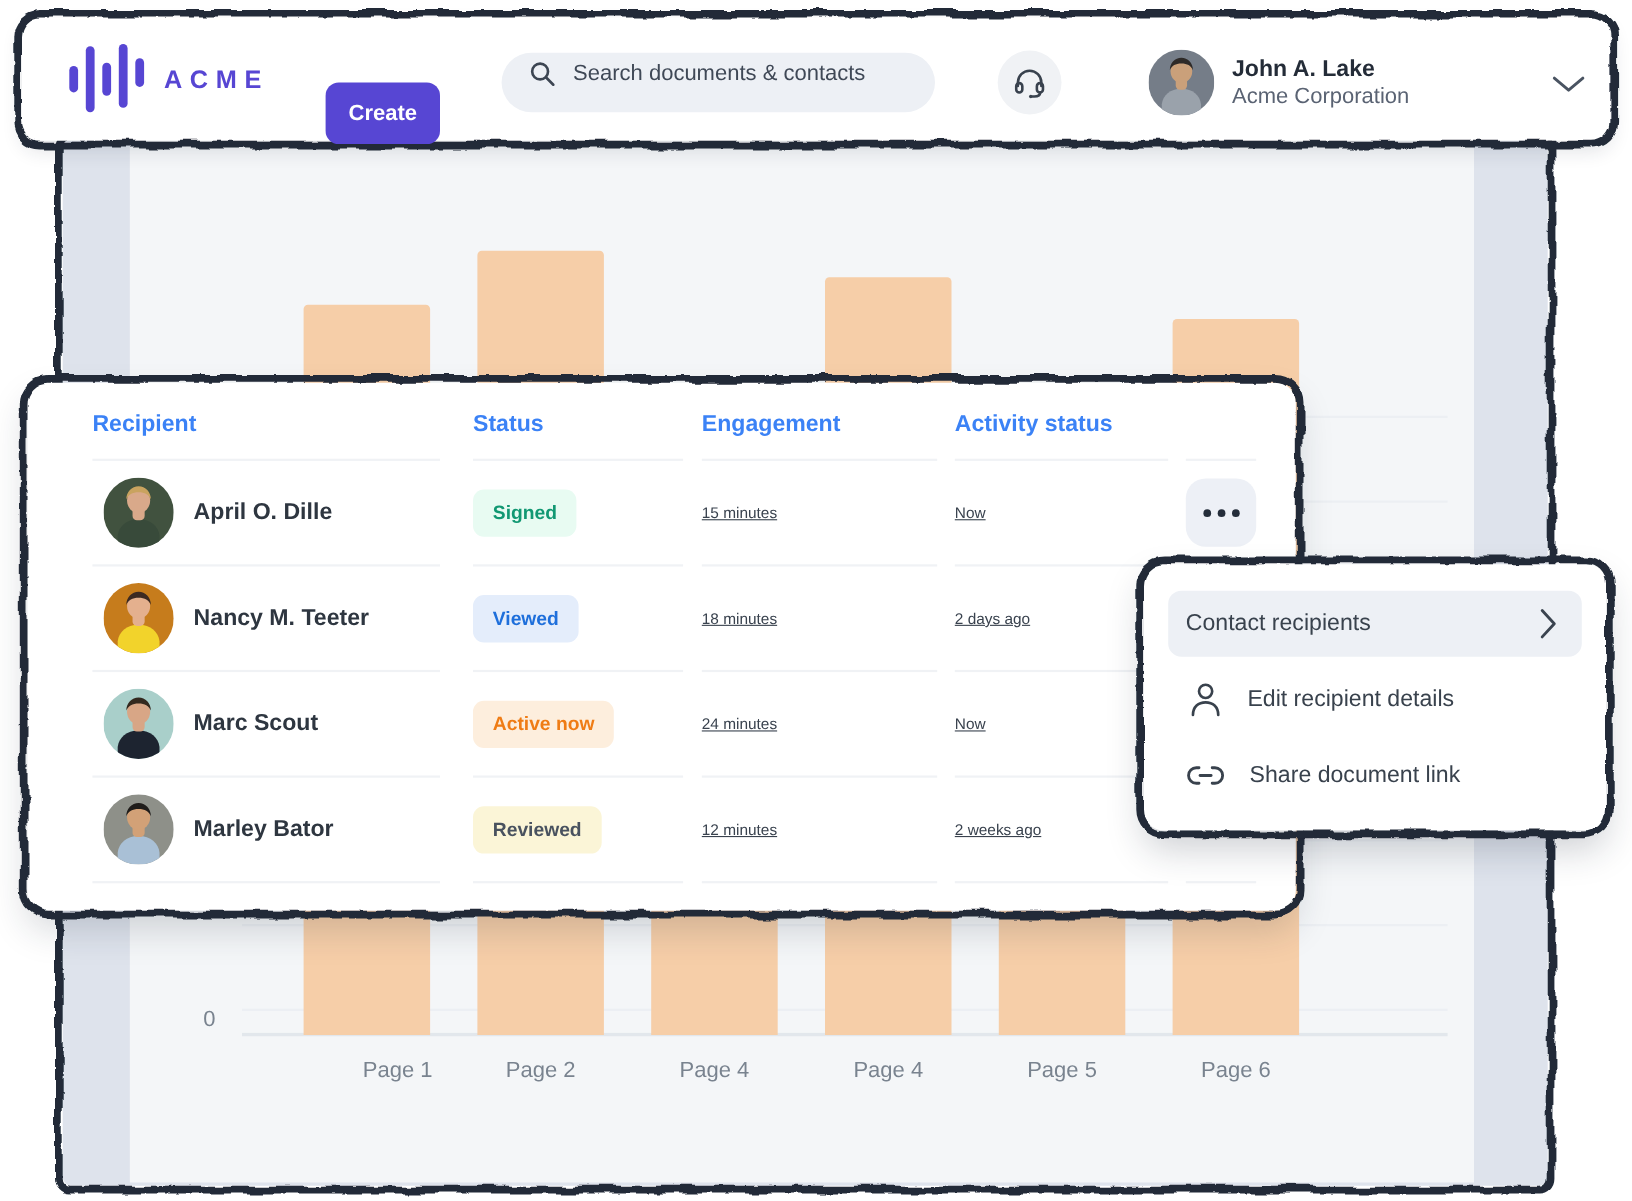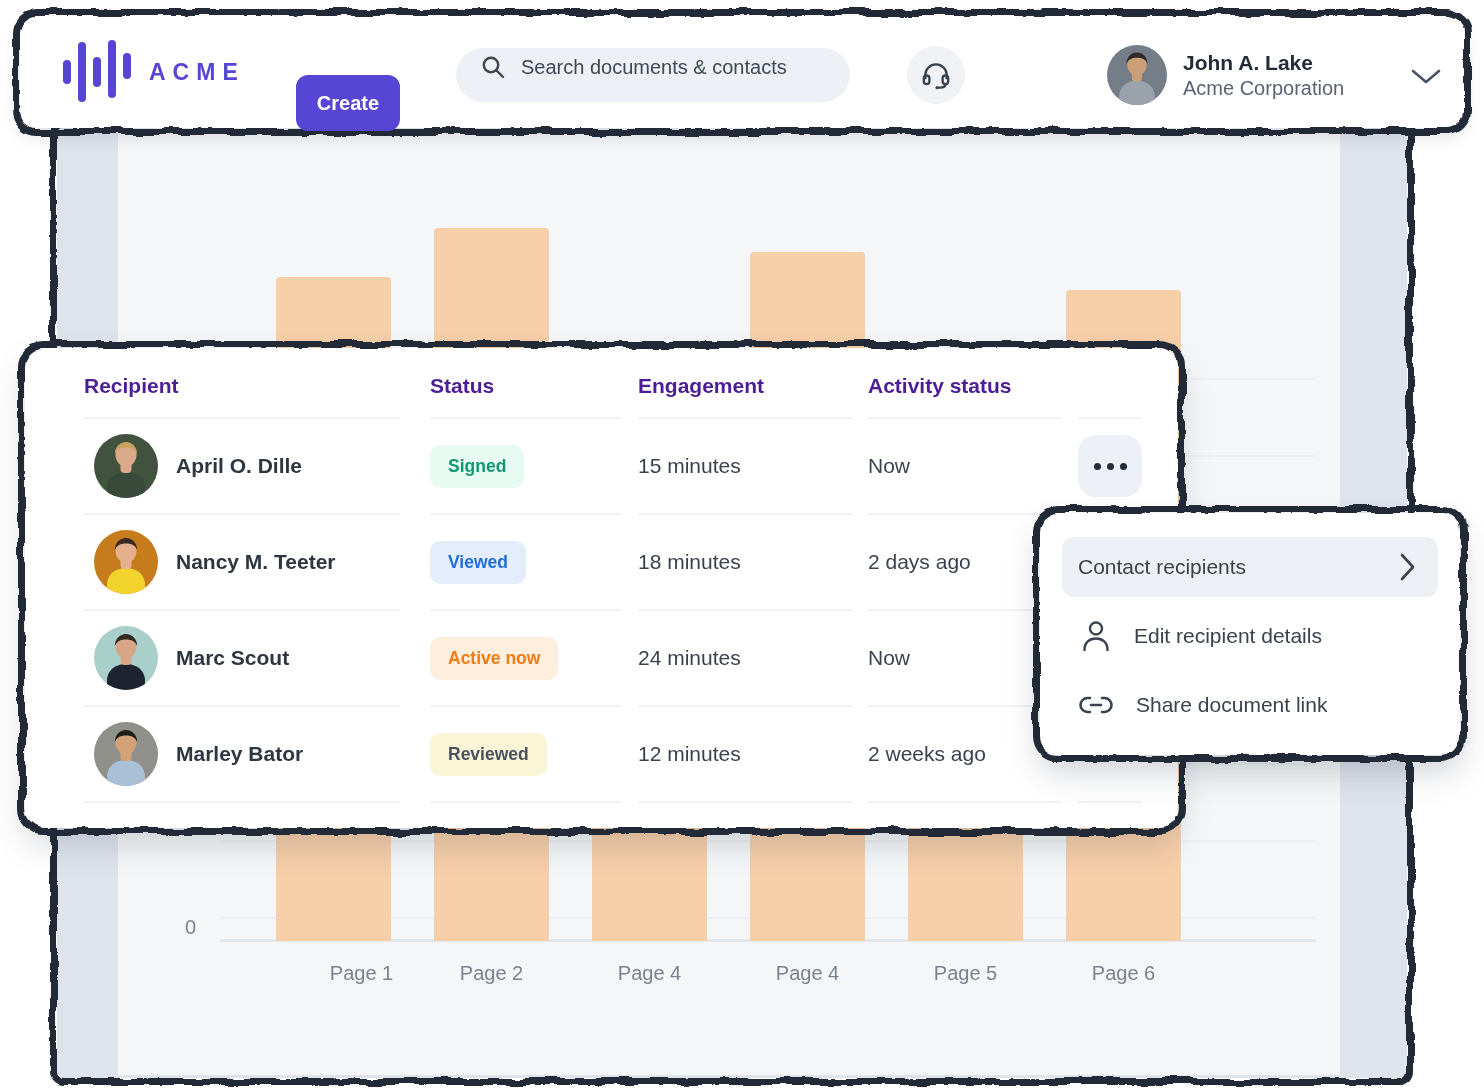--- a/index.html
+++ b/index.html
@@ -34,42 +34,42 @@
   .brand{margin-left:18px;font-size:23px;font-weight:800;letter-spacing:7px;color:#5746d3;}
   .create-btn{position:absolute;left:276px;top:31px;width:104px;height:56px;border:none;border-radius:12px;
               background:#5746d3;color:#ffffff;font-size:20px;font-weight:700;cursor:pointer;margin-top:28px;}
   .search{position:absolute;left:436px;top:32px;width:394px;height:54px;border-radius:27px;background:#edf0f5;
           display:flex;align-items:center;padding:0 18px 16px 24px;}
   .search svg{flex:0 0 auto;margin-right:13px;}
   .search input{border:none;outline:none;background:transparent;font-size:20px;color:#3f4856;width:100%;}
   .search input::placeholder{color:#3f4856;opacity:1;}
   .support{position:absolute;left:887px;top:30px;width:58px;height:58px;border-radius:50%;background:#f0f2f5;
            display:flex;align-items:center;justify-content:center;cursor:pointer;}
-  .user{position:absolute;left:1087px;top:29px;display:flex;align-items:center;cursor:pointer;}
+  .user{position:absolute;left:1024px;top:29px;display:flex;align-items:center;cursor:pointer;}
   .avatar{width:64px;height:64px;border-radius:50%;overflow:hidden;flex:0 0 auto;}
   .avatar.sm{width:60px;height:60px;}
   .user-texts{margin-left:16px;}
   .user-name{font-size:21px;font-weight:700;color:#242c38;line-height:26px;}
   .user-org{font-size:20px;color:#5a6373;line-height:25px;}
   .user-chevron{position:absolute;left:1390px;top:52px;}
 
   
   .card{left:25px;top:348px;width:1153px;height:480px;background:#ffffff;border-radius:18px;z-index:20;
         box-shadow:0 16px 34px rgba(28,38,54,.18);}
   .card::before{border-radius:26px;}
   .tbl{position:absolute;left:59px;top:0;width:1069px;}
   .trow{display:grid;grid-template-columns:346px 208px 230px 210px 64px;}
   .trow > div{border-bottom:2px solid #f0f2f5;display:flex;align-items:center;height:96px;}
   .thead > div{height:71px;align-items:flex-start;padding-top:26px;}
   .c1{margin-right:30px;} .c2{margin-right:17px;} .c3{margin-right:16px;} .c4{margin-right:16px;}
-  .col-h{font-size:21px;font-weight:700;color:#4c1d95;}
+  .col-h{font-size:21px;font-weight:700;color:#3b82f6;}
   .name-cell{padding-left:10px;gap:18px;}
   .r-name{font-size:21px;font-weight:700;color:#2e3640;}
   .badge{display:inline-flex;align-items:center;padding:11px 18px;border-radius:10px;font-size:17.5px;font-weight:700;}
-  .cell-text{font-size:21px;color:#39424e;}
+  .cell-text{font-size:14px;color:#39424e;text-decoration:underline;}
   .actions-btn{width:64px;height:62px;border:none;border-radius:18px;background:#edf0f6;cursor:pointer;
                display:flex;align-items:center;justify-content:center;gap:6px;}
   .actions-btn i{width:7px;height:7px;border-radius:50%;background:#242d3a;display:block;}
 
   
   .menu{left:1040px;top:513px;width:420px;height:242px;background:#ffffff;border-radius:18px;z-index:30;
         box-shadow:0 16px 34px rgba(28,38,54,.22);}
   .menu::before{border-radius:26px;}
   .menu-item-hl{position:absolute;left:22px;top:24px;width:376px;height:60px;border-radius:12px;background:#edf0f5;
                 display:flex;align-items:center;justify-content:space-between;padding:0 20px 0 16px;cursor:pointer;}

